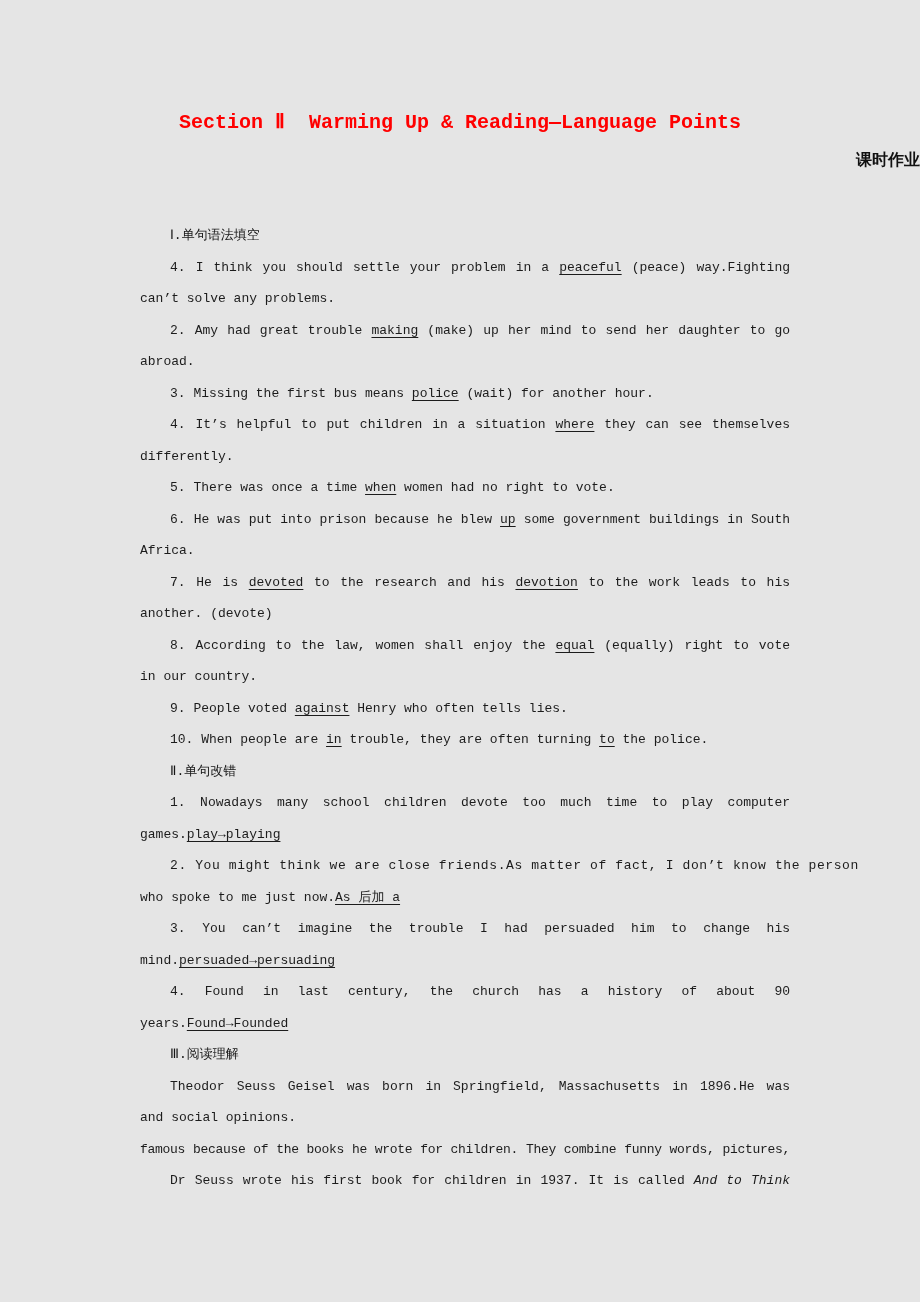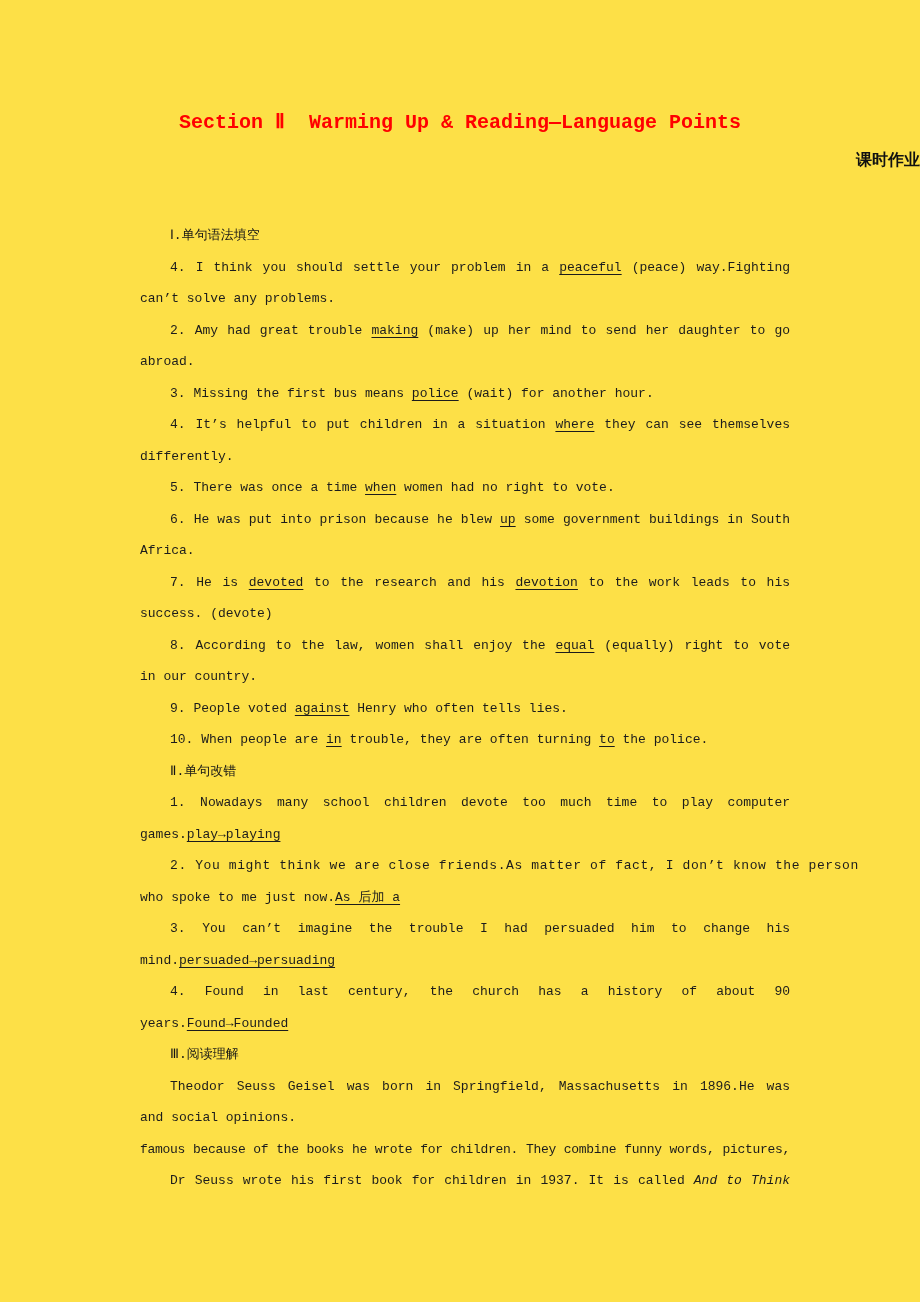--- a/index.html
+++ b/index.html
@@ -4,21 +4,21 @@
 <style>
   html, body { margin: 0; padding: 0; }
   body {
     background: #ffffff;
     font-family: "Liberation Mono", "DejaVu Sans Mono", monospace;
   }
   .page {
     position: relative;
     width: 920px;
     height: 1302px;
-    background: #fde047;
+    background: #e5e5e5;
     overflow: hidden;
     color: #1c1c1c;
   }
   .doc-title {
     position: absolute;
     top: 109px;
     left: 0;
     right: 0;
     text-align: center;
     font-size: 20px;
@@ -80,21 +80,21 @@
       <div class="ln l"><span>can’t solve any problems.</span></div>
       <div class="ln j ind"><span>2. Amy had great trouble </span><span class="u">making</span><span> (make) up her mind to send her daughter to go</span></div>
       <div class="ln l"><span>abroad.</span></div>
       <div class="ln l ind"><span>3. Missing the first bus means </span><span class="u">police</span><span> (wait) for another hour.</span></div>
       <div class="ln j ind"><span>4. It’s helpful to put children in a situation </span><span class="u">where</span><span> they can see themselves</span></div>
       <div class="ln l"><span>differently.</span></div>
       <div class="ln l ind"><span>5. There was once a time </span><span class="u">when</span><span> women had no right to vote.</span></div>
       <div class="ln j ind"><span>6. He was put into prison because he blew </span><span class="u">up</span><span> some government buildings in South</span></div>
       <div class="ln l"><span>Africa.</span></div>
       <div class="ln j ind"><span>7. He is </span><span class="u">devoted</span><span> to the research and his </span><span class="u">devotion</span><span> to the work leads to his</span></div>
-      <div class="ln l"><span>success. (devote)</span></div>
+      <div class="ln l"><span>another. (devote)</span></div>
       <div class="ln j ind"><span>8. According to the law, women shall enjoy the </span><span class="u">equal</span><span> (equally) right to vote</span></div>
       <div class="ln l"><span>in our country.</span></div>
       <div class="ln l ind"><span>9. People voted </span><span class="u">against</span><span> Henry who often tells lies.</span></div>
       <div class="ln l ind"><span>10. When people are </span><span class="u">in</span><span> trouble, they are often turning </span><span class="u">to</span><span> the police.</span></div>
       <div class="ln h ind"><span>Ⅱ.单句改错</span></div>
       <div class="ln j ind"><span>1. Nowadays many school children devote too much time to play computer</span></div>
       <div class="ln l"><span>games.</span><span class="u">play→playing</span></div>
       <div class="ln o ind"><span>2. You might think we are close friends.As matter of fact, I don’t know the person</span></div>
       <div class="ln l"><span>who spoke to me just now.</span><span class="u">As 后加 a</span></div>
       <div class="ln j ind"><span>3. You can’t imagine the trouble I had persuaded him to change his</span></div>

